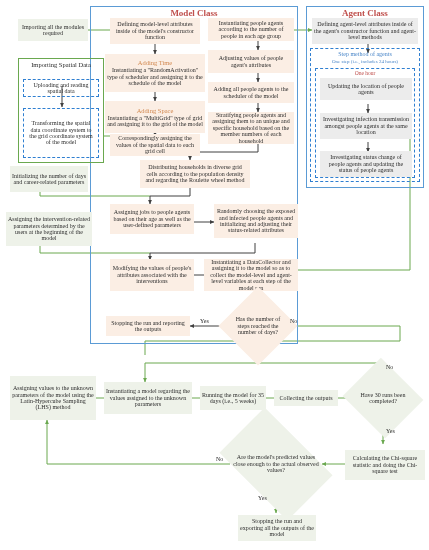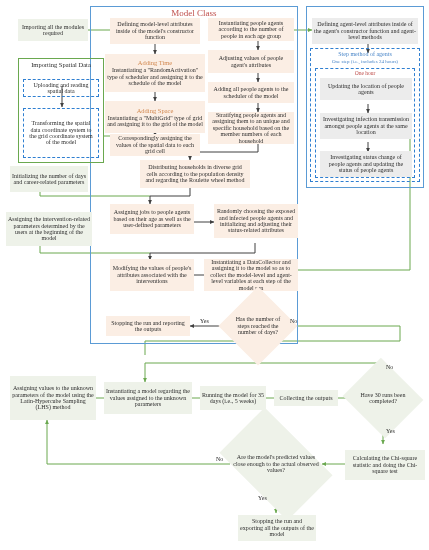--- a/index.html
+++ b/index.html
@@ -38,21 +38,21 @@
   .diamond .dtext{position:relative;z-index:2;padding:0 3px;}
   .d-green .dshape{background:#eef2e9;}
   .d-peach .dshape{background:#fbeee4;}
 
   .panel{
     position:absolute;box-sizing:border-box;
     border:1.2px solid #5b9bd5;background:transparent;
   }
   .panel-title{
     position:absolute;width:100%;text-align:center;
-    color:#c0504d;font-weight:normal;
+    color:#c0504d;font-weight:bold;
   }
   .subpanel{
     position:absolute;box-sizing:border-box;
     border:1.3px dashed #2f7fd1;background:transparent;
   }
   .subpanel-inner{
     position:absolute;box-sizing:border-box;
     border:1.3px dashed #2f7fd1;background:transparent;
   }
   .grp-green{
@@ -154,20 +154,21 @@
 
     <path d="M230,464 L47,464 L47,420" stroke="#6aa84f" stroke-width="1" fill="none" marker-end="url(#arrG)"></path>
 
     <path d="M276,490 L276,513" stroke="#6aa84f" stroke-width="1" fill="none" marker-end="url(#arrG)"></path>
   </svg>
 
   <div class="panel" style="left:90px;top:6px;width:208px;height:338px;"></div>
   <div class="panel-title t9" style="left:90px;top:8px;width:208px;">Model Class</div>
 
   <div class="panel" style="left:306px;top:6px;width:118px;height:182px;"></div>
+  <div class="panel-title t9" style="left:306px;top:8px;width:118px;">Agent Class</div>
 
   <div class="subpanel" style="left:310px;top:48px;width:110px;height:134px;"></div>
   <div class="step-title t6" style="left:310px;top:51px;width:110px;">Step method of agents</div>
   <div class="step-title t5" style="left:310px;top:59px;width:110px;">One step (i.e., includes 24 hours)</div>
 
   <div class="subpanel-inner" style="left:315px;top:68px;width:100px;height:110px;"></div>
   <div class="sub-title t55" style="left:315px;top:70px;width:100px;">One hour</div>
 
   <div class="grp-green" style="left:18px;top:58px;width:86px;height:105px;"></div>
   <div class="lbl t65" style="left:18px;top:61px;width:86px;text-align:center;white-space:normal;line-height:1.1;">

